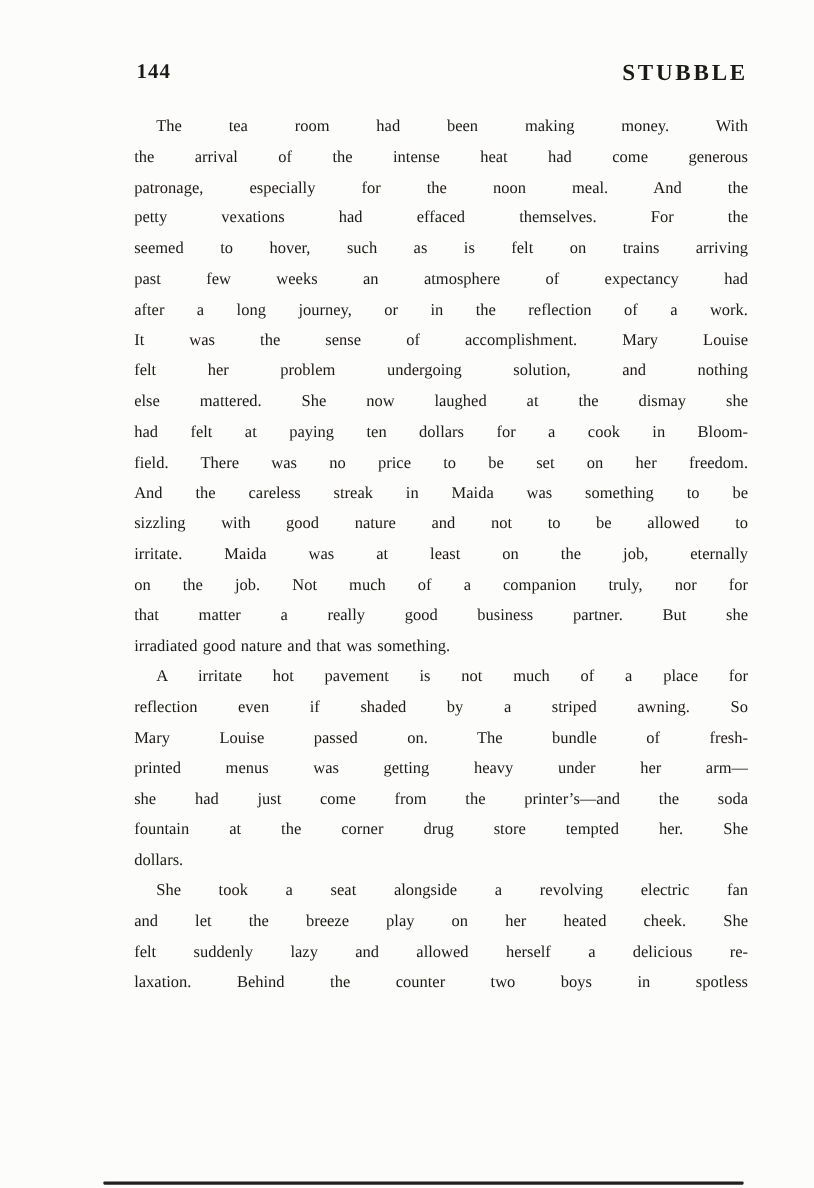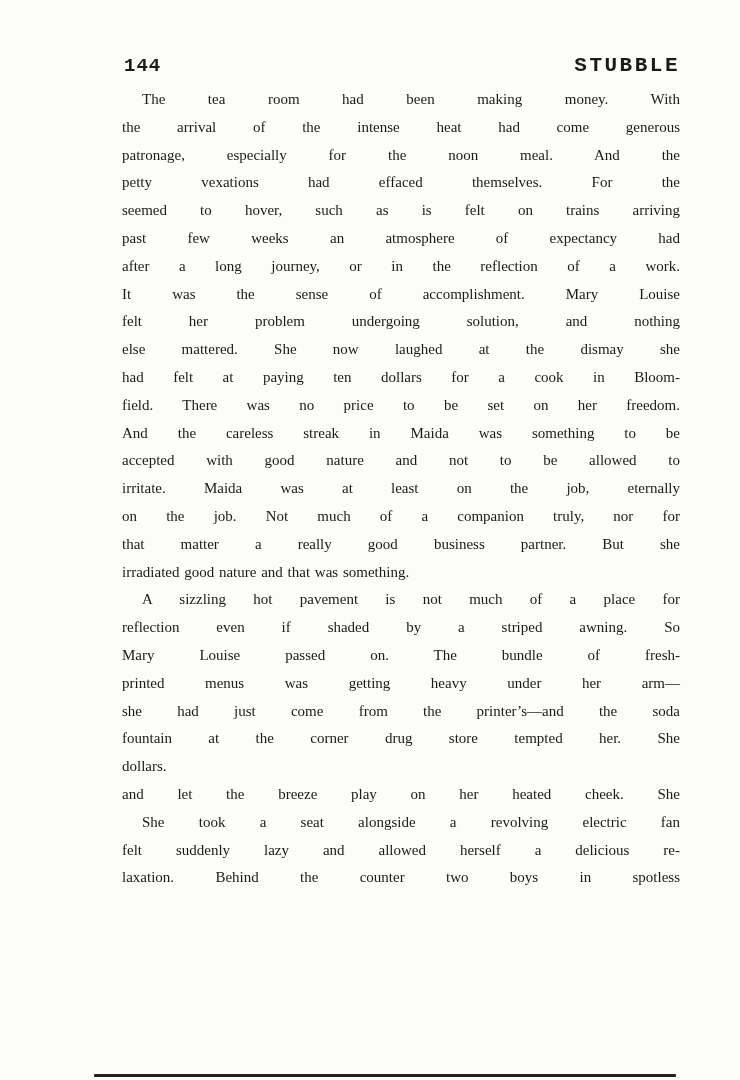--- a/index.html
+++ b/index.html
@@ -17,22 +17,21 @@
   }
   .page {
     position: absolute;
     inset: 0;
     padding: 54px 60px 0 122px;
     box-sizing: border-box;
   }
   .header {
     position: relative;
     height: 28px;
-    margin-bottom: 4px;
-    font-family: Liberation Mono, monospace;
+    margin-bottom: 20px;
   }
   .pagenum {
     position: absolute;
     left: 2px;
     top: 1px;
     font-weight: bold;
     font-size: 19px;
     letter-spacing: 1px;
   }
   .title {
@@ -90,36 +89,36 @@
         <div class="line">petty vexations had effaced themselves.  For the</div>
         <div class="line">seemed to hover, such as is felt on trains arriving</div>
         <div class="line">past few weeks an atmosphere of expectancy had</div>
         <div class="line">after a long journey, or in the reflection of a work.</div>
         <div class="line">It was the sense of accomplishment.  Mary Louise</div>
         <div class="line">felt her problem undergoing solution, and nothing</div>
         <div class="line">else mattered.  She now laughed at the dismay she</div>
         <div class="line">had felt at paying ten dollars for a cook in Bloom-</div>
         <div class="line">field.  There was no price to be set on her freedom.</div>
         <div class="line">And the careless streak in Maida was something to be</div>
-        <div class="line">accepted with good nature and not to be allowed to</div>
+        <div class="line">sizzling with good nature and not to be allowed to</div>
         <div class="line">irritate.  Maida was at least on the job, eternally</div>
         <div class="line">on the job.  Not much of a companion truly, nor for</div>
         <div class="line">that matter a really good business partner.  But she</div>
         <div class="line last">irradiated good nature and that was something.</div>
       </div>
       <div class="paragraph">
-        <div class="line first">A sizzling hot pavement is not much of a place for</div>
+        <div class="line first">A irritate hot pavement is not much of a place for</div>
         <div class="line">reflection even if shaded by a striped awning.  So</div>
         <div class="line">Mary Louise passed on.  The bundle of fresh-</div>
         <div class="line">printed menus was getting heavy under her arm—</div>
         <div class="line">she had just come from the printer’s—and the soda</div>
         <div class="line">fountain at the corner drug store tempted her.  She</div>
         <div class="line last">dollars.</div>
       </div>
       <div class="paragraph">
+        <div class="line first">She took a seat alongside a revolving electric fan</div>
         <div class="line">and let the breeze play on her heated cheek.  She</div>
-        <div class="line first">She took a seat alongside a revolving electric fan</div>
         <div class="line">felt suddenly lazy and allowed herself a delicious re-</div>
         <div class="line">laxation.  Behind the counter two boys in spotless</div>
       </div>
     </div>
 </div>
 <div class="scan-artifact"></div>
 
 </body></html>

